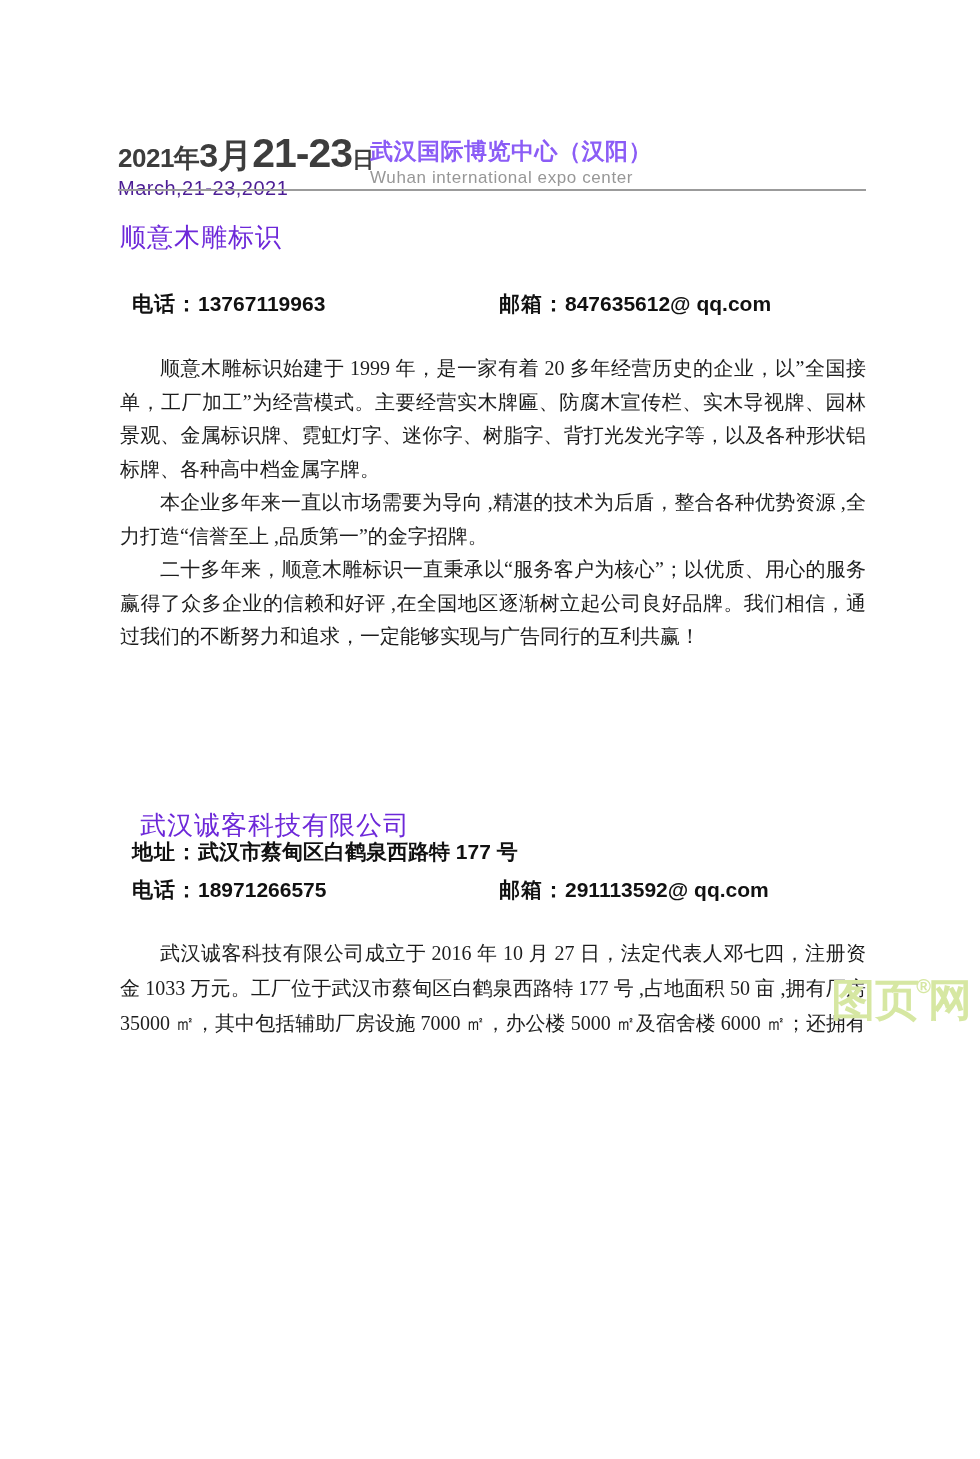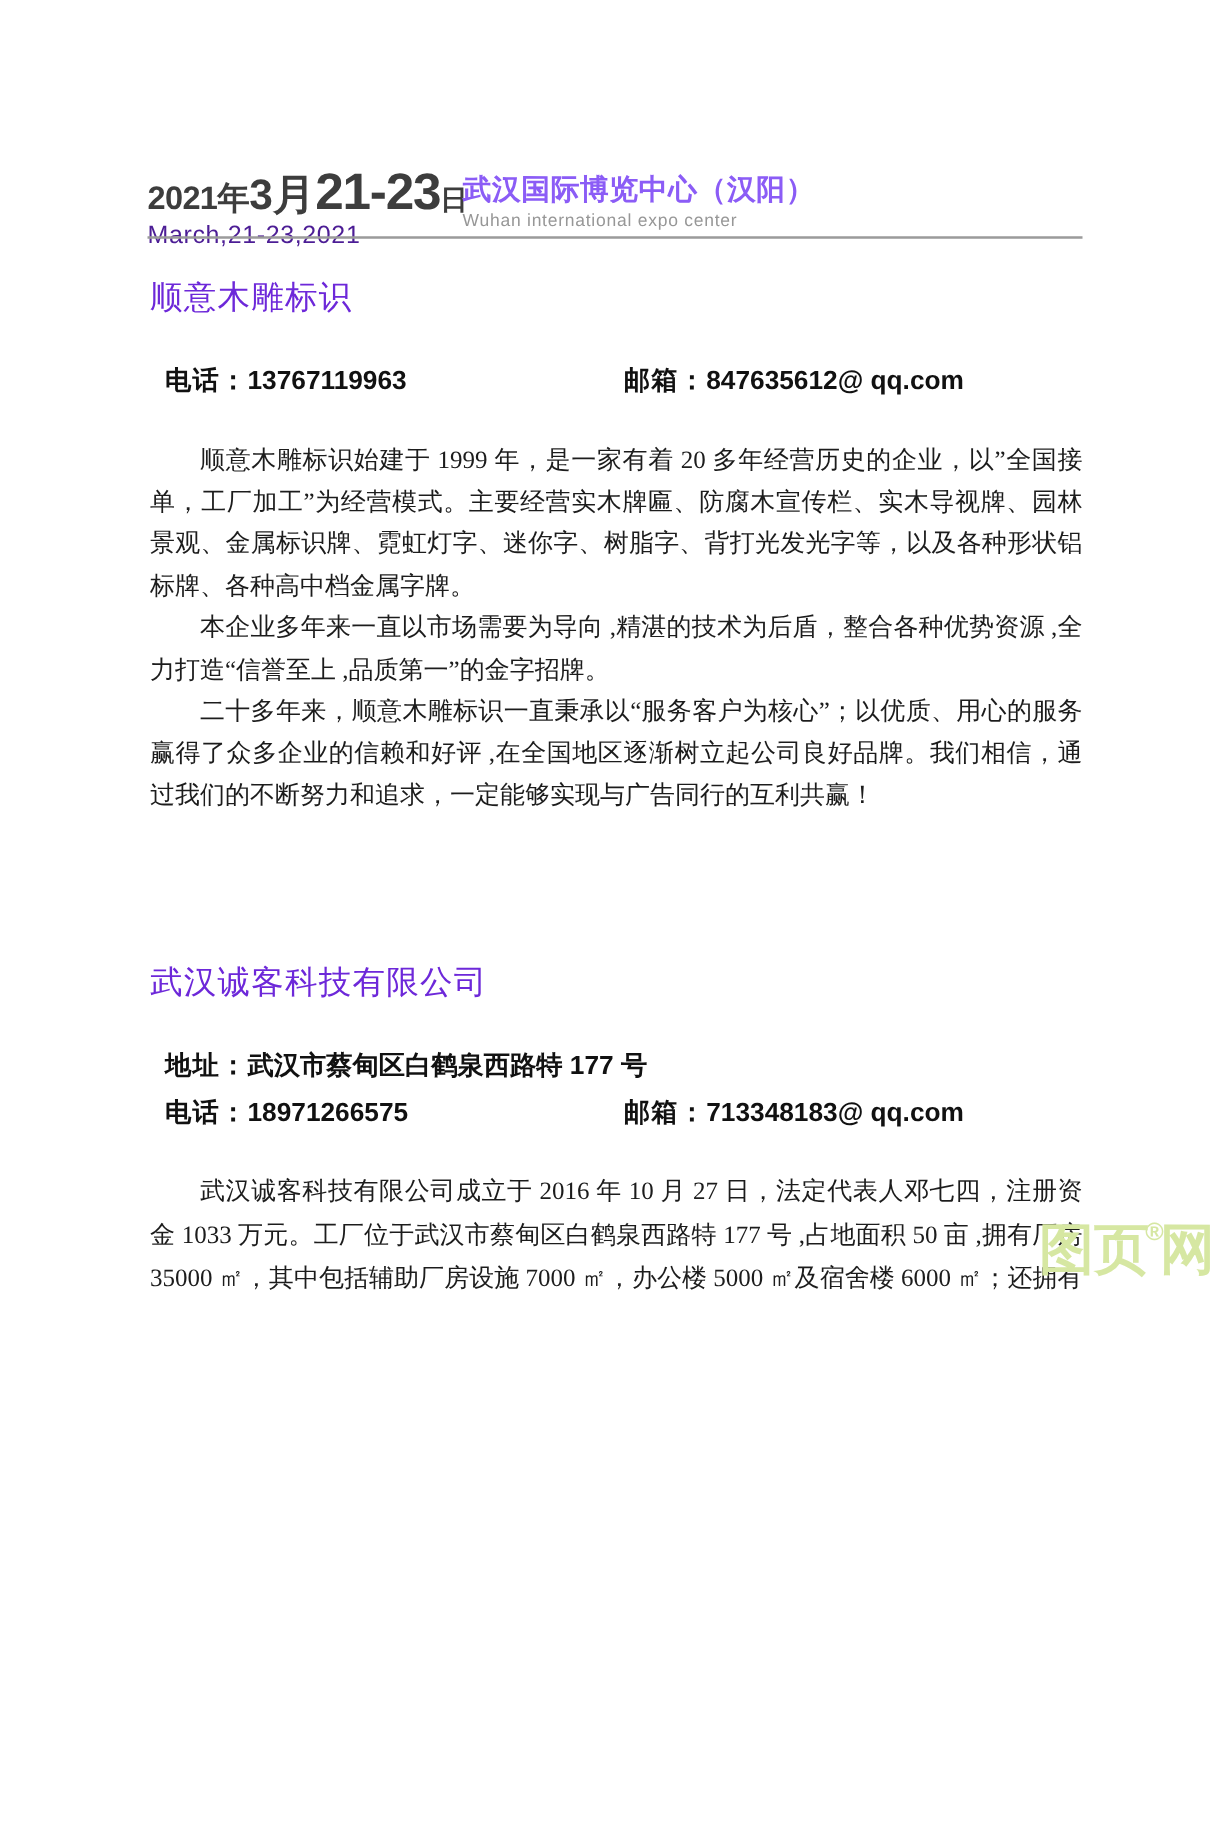--- a/index.html
+++ b/index.html
@@ -19,34 +19,34 @@
   }
   .date-block{width:252px;flex:0 0 auto;}
   .date-line{display:flex;align-items:baseline;color:#3d3d3d;white-space:nowrap;}
   .d-year{font-size:26px;font-weight:600;letter-spacing:-0.5px;}
   .d-month{font-size:34px;font-weight:700;}
   .d-days{font-size:41px;font-weight:700;letter-spacing:-1px;}
   .d-suffix{font-size:22px;font-weight:600;}
   .date-en{font-size:20px;color:#4c1d95;margin-top:-2px;letter-spacing:0.5px;}
   .venue-block{flex:0 0 auto;width:288px;padding-top:6px;}
   .venue-cn{font-size:23px;font-weight:600;color:#8b5cf6;letter-spacing:0.5px;white-space:nowrap;}
-  .venue-en{font-size:14px;color:#979797;letter-spacing:0.6px;margin-top:1px;white-space:nowrap;}
+  .venue-en{font-size:17px;color:#979797;letter-spacing:0.6px;margin-top:1px;white-space:nowrap;}
   .site{flex:1 1 auto;text-align:right;font-size:26px;color:#bdbdbd;padding-top:20px;letter-spacing:0.5px;}
   .header-rule{
     position:absolute;left:118px;top:189px;width:748px;height:0;
     border-top:2px solid #9b9b9b;
   }
   
   .company-title{
     position:absolute;left:120px;
     font-family:"Liberation Sans","DejaVu Sans",sans-serif;
     font-size:26px;font-weight:400;color:#6d28d9;letter-spacing:1px;
   }
   .title-1{top:220px;}
-  .title-2{top:768px;}
+  .title-2{top:808px;margin-left:20px;}
   .contact-row{
     position:absolute;left:132px;width:746px;height:26px;
     font-family:"Liberation Sans","DejaVu Sans",sans-serif;
     font-size:21px;font-weight:700;color:#111111;white-space:nowrap;
   }
   .row-c1{top:290px;}
   .row-c2-addr{top:838px;}
   .row-c2-tel{top:876px;}
   .contact-email{position:absolute;left:367px;top:0;}
   .contact-label{letter-spacing:1px;}
@@ -113,21 +113,21 @@
     <p>本企业多年来一直以市场需要为导向 ,精湛的技术为后盾，整合各种优势资源 ,全力打造“信誉至上 ,品质第一”的金字招牌。</p>
     <p>二十多年来，顺意木雕标识一直秉承以“服务客户为核心”；以优质、用心的服务赢得了众多企业的信赖和好评 ,在全国地区逐渐树立起公司良好品牌。我们相信，通过我们的不断努力和追求，一定能够实现与广告同行的互利共赢！</p>
   </div>
 
   <div class="company-title title-2">武汉诚客科技有限公司</div>
   <div class="contact-row row-c2-addr">
     <span class="contact-label">地址：</span><span>武汉市蔡甸区白鹤泉西路特 177 号</span>
   </div>
   <div class="contact-row row-c2-tel">
     <span><span class="contact-label">电话：</span><span>18971266575</span></span>
-    <span class="contact-email"><span class="contact-label">邮箱：</span><span>713348183@ qq.com</span></span>
+    <span class="contact-email"><span class="contact-label">邮箱：</span><span>291113592@ qq.com</span></span>
   </div>
   <div class="body-block body-2">
     <p>武汉诚客科技有限公司成立于 2016 年 10 月 27 日，法定代表人邓七四，注册资金 1033 万元。工厂位于武汉市蔡甸区白鹤泉西路特 177 号 ,占地面积 50 亩 ,拥有厂房 35000 ㎡，其中包括辅助厂房设施 7000 ㎡，办公楼 5000 ㎡及宿舍楼 6000 ㎡；还拥有近年新建并投产全自动涂装及大型定制化标识专用厂房，厂房面积 15000 ㎡。两条全自动喷涂生产线可自主高效完成广告产品全类别金属喷漆及粉末喷涂加工业务。公司员工共 160 人，其中研发及技术人员 30 人。公司主营业务为广告灯箱、导向标识的研发、设计、生产、安装及售后。公司的经营理念为“用智能化、标准化灯箱标识服务于连锁品牌、地铁、机场及大型综合体客户”。</p>
   </div>
 
   <div class="footer-square"></div>
   <div class="footer-page">P .064</div>
 
   <div class="watermark" style="color: rgb(214, 231, 162);">
     <span>图页</span><span class="reg">®</span><span>网</span>

